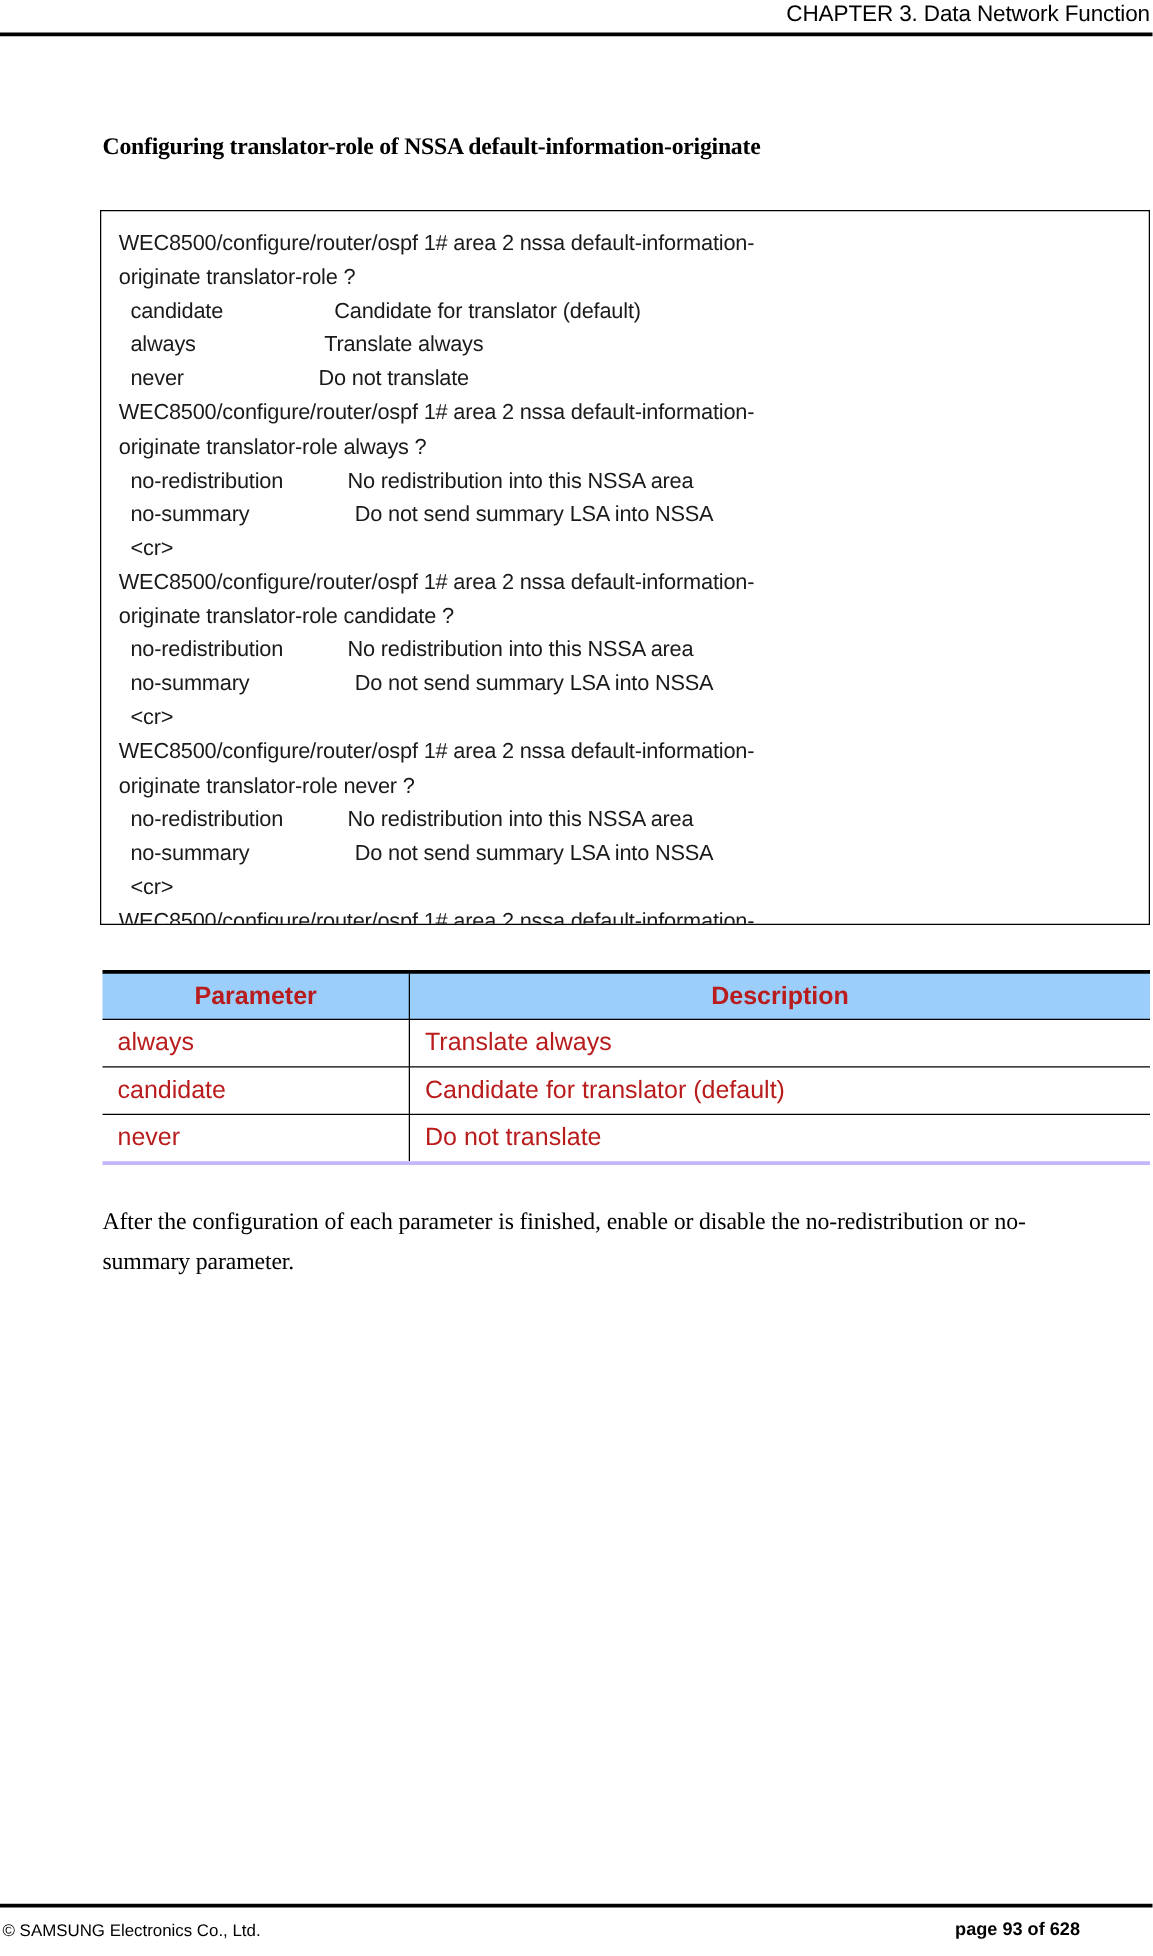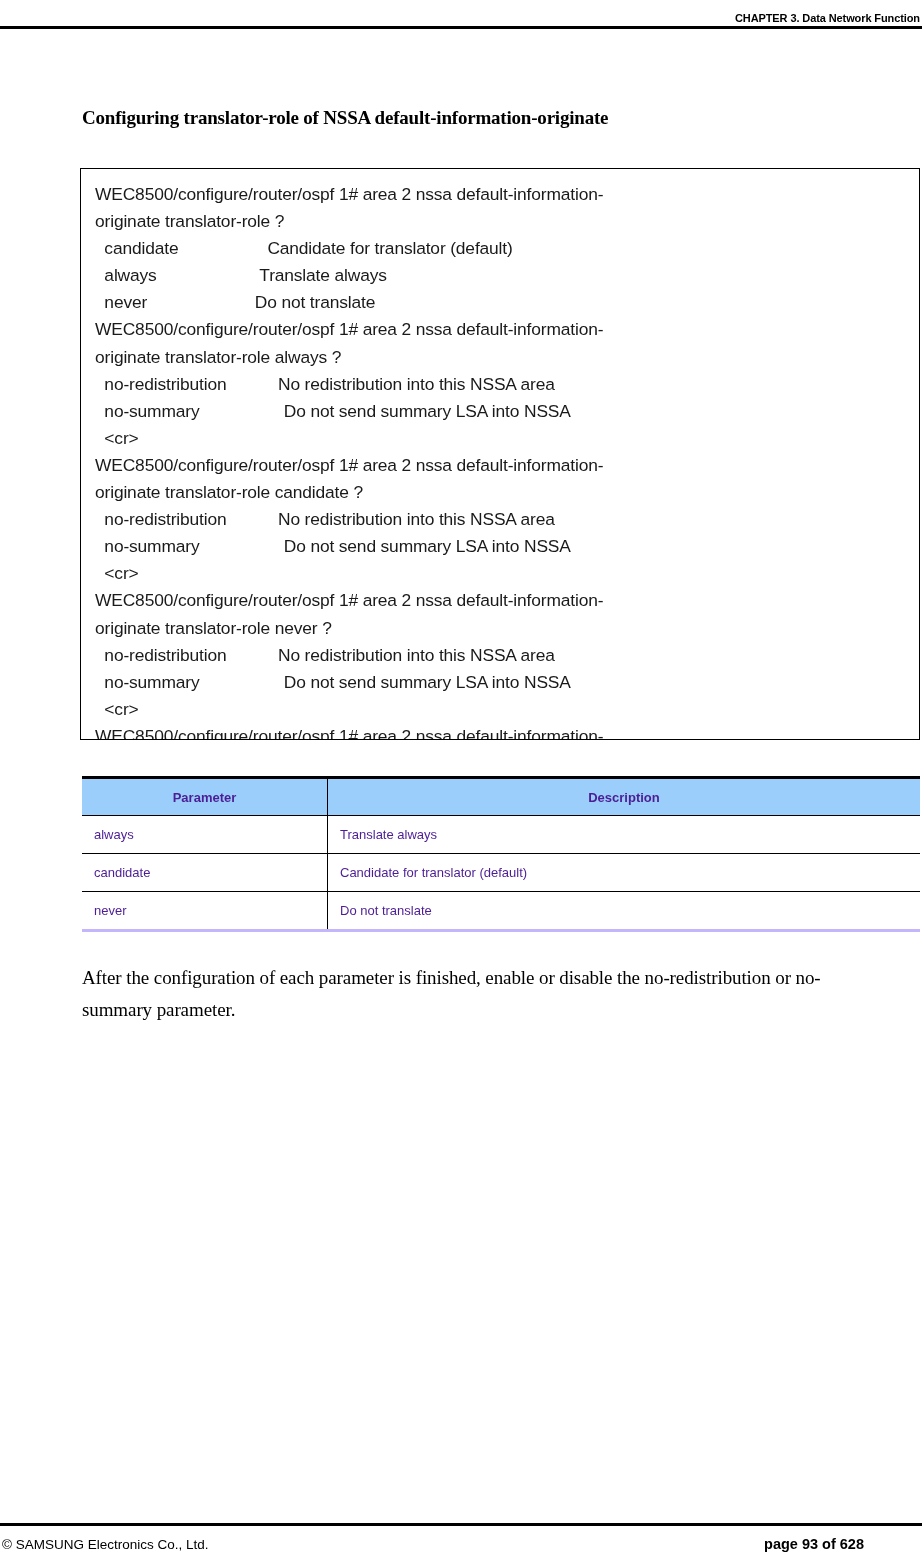--- a/index.html
+++ b/index.html
@@ -20,24 +20,24 @@
   .page-header {
     position: absolute;
     top: 0;
     left: 0;
     width: 922px;
     height: 30px;
   }
   .page-header-title {
     position: absolute;
     right: 2px;
-    top: 12px;
-    font-family: "Liberation Sans", sans-serif;
-    font-weight: bold;
-    font-size: 11px;
+    top: 1px;
+    font-family: "Liberation Sans", sans-serif;
+    font-weight: normal;
+    font-size: 18px;
     letter-spacing: -0.1px;
     white-space: nowrap;
   }
   .header-rule {
     position: absolute;
     left: 0;
     top: 26px;
     width: 922px;
     height: 2.5px;
     background: #000000;
@@ -87,22 +87,22 @@
     position: absolute;
     left: 82px;
     top: 776px;
     width: 838px;
     border-collapse: collapse;
     table-layout: fixed;
   }
   .param-table th,
   .param-table td {
     font-family: "Liberation Sans", sans-serif;
-    font-size: 13px;
-    color: #4c1d95;
+    font-size: 20px;
+    color: #b91c1c;
     padding: 0;
     margin-left: 15px;
   }
   .param-table thead th {
     background: #9BCEFA;
     font-weight: bold;
     text-align: center;
     height: 36px;
     border-top: 3px solid #000000;
     border-bottom: 1.2px solid #000000;

